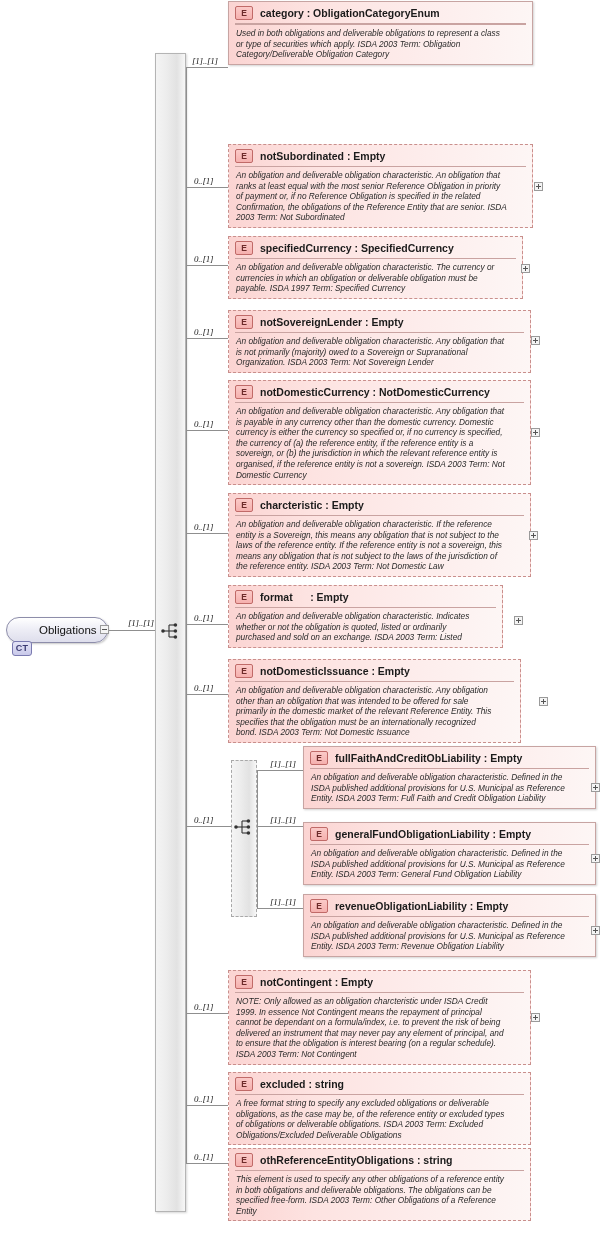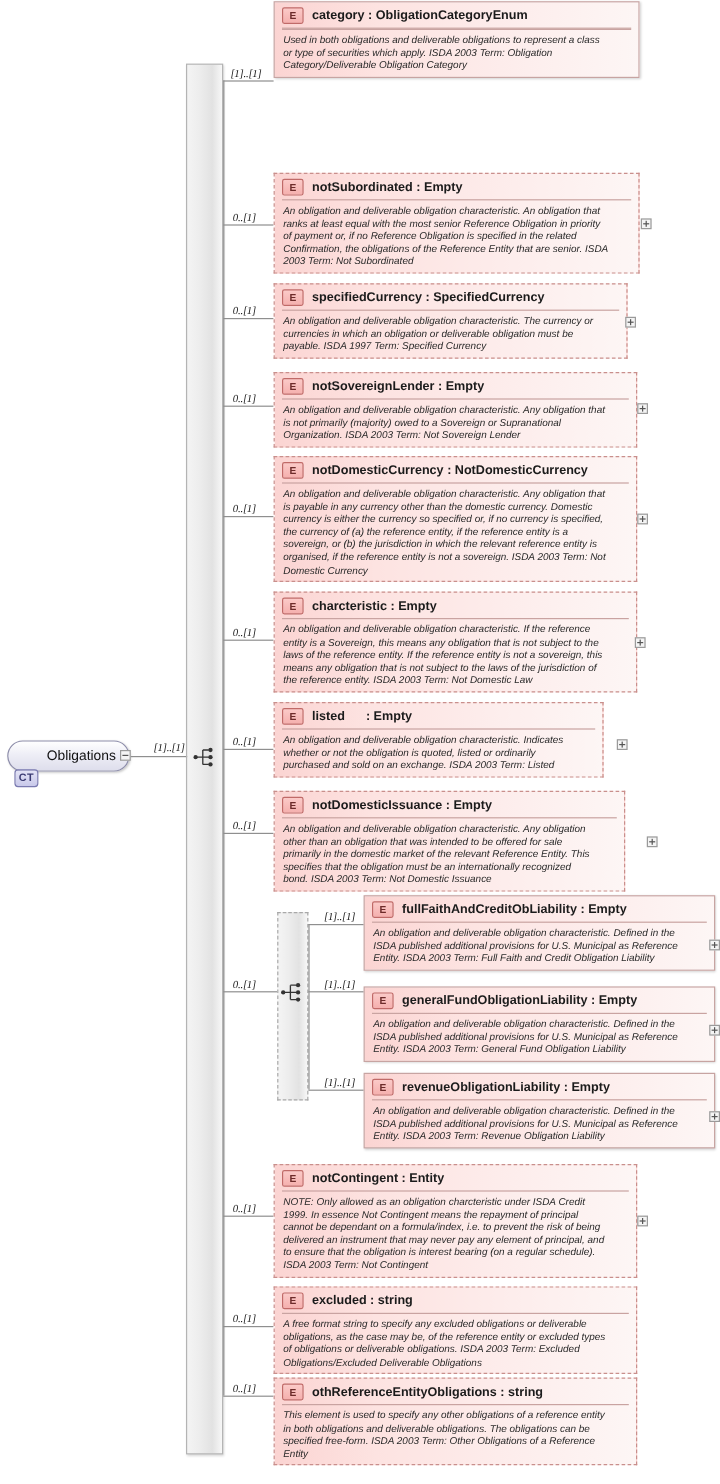--- a/index.html
+++ b/index.html
@@ -314,21 +314,21 @@
       <span class="e-title">charcteristic : Empty</span>
     </div>
     <div class="elem-sep"></div>
     <div class="elem-body">An obligation and deliverable obligation characteristic. If the reference entity is a Sovereign, this means any obligation that is not subject to the laws of the reference entity. If the reference entity is not a sovereign, this means any obligation that is not subject to the laws of the jurisdiction of the reference entity. ISDA 2003 Term: Not Domestic Law</div>
   </div>
   <div class="plus-box" style="left:529px; top:531px;"></div>
 
   <div class="elem optional" style="left:228px; top:585px; width:275px;">
     <div class="elem-head">
       <span class="e-badge">E</span>
-      <span class="e-title">listed      : Empty</span>
+      <span class="e-title">format      : Empty</span>
     </div>
     <div class="elem-sep"></div>
     <div class="elem-body">An obligation and deliverable obligation characteristic. Indicates whether or not the obligation is quoted, listed or ordinarily purchased and sold on an exchange. ISDA 2003 Term: Listed</div>
   </div>
   <div class="plus-box" style="left:514px; top:616px;"></div>
 
   <div class="elem optional" style="left:228px; top:659px; width:293px;">
     <div class="elem-head">
       <span class="e-badge">E</span>
       <span class="e-title">notDomesticIssuance : Empty</span>
@@ -364,21 +364,21 @@
       <span class="e-title">revenueObligationLiability : Empty</span>
     </div>
     <div class="elem-sep"></div>
     <div class="elem-body">An obligation and deliverable obligation characteristic. Defined in the ISDA published additional provisions for U.S. Municipal as Reference Entity. ISDA 2003 Term: Revenue Obligation Liability</div>
   </div>
   <div class="plus-box" style="left:591px; top:926px;"></div>
 
   <div class="elem optional" style="left:228px; top:970px; width:303px;">
     <div class="elem-head">
       <span class="e-badge">E</span>
-      <span class="e-title">notContingent : Entity</span>
+      <span class="e-title">notContingent : Empty</span>
     </div>
     <div class="elem-sep"></div>
     <div class="elem-body">NOTE: Only allowed as an obligation charcteristic under ISDA Credit 1999. In essence Not Contingent means the repayment of principal cannot be dependant on a formula/index, i.e. to prevent the risk of being delivered an instrument that may never pay any element of principal, and to ensure that the obligation is interest bearing (on a regular schedule). ISDA 2003 Term: Not Contingent</div>
   </div>
   <div class="plus-box" style="left:531px; top:1013px;"></div>
 
   <div class="elem optional" style="left:228px; top:1072px; width:303px;">
     <div class="elem-head">
       <span class="e-badge">E</span>
       <span class="e-title">excluded : string</span>

